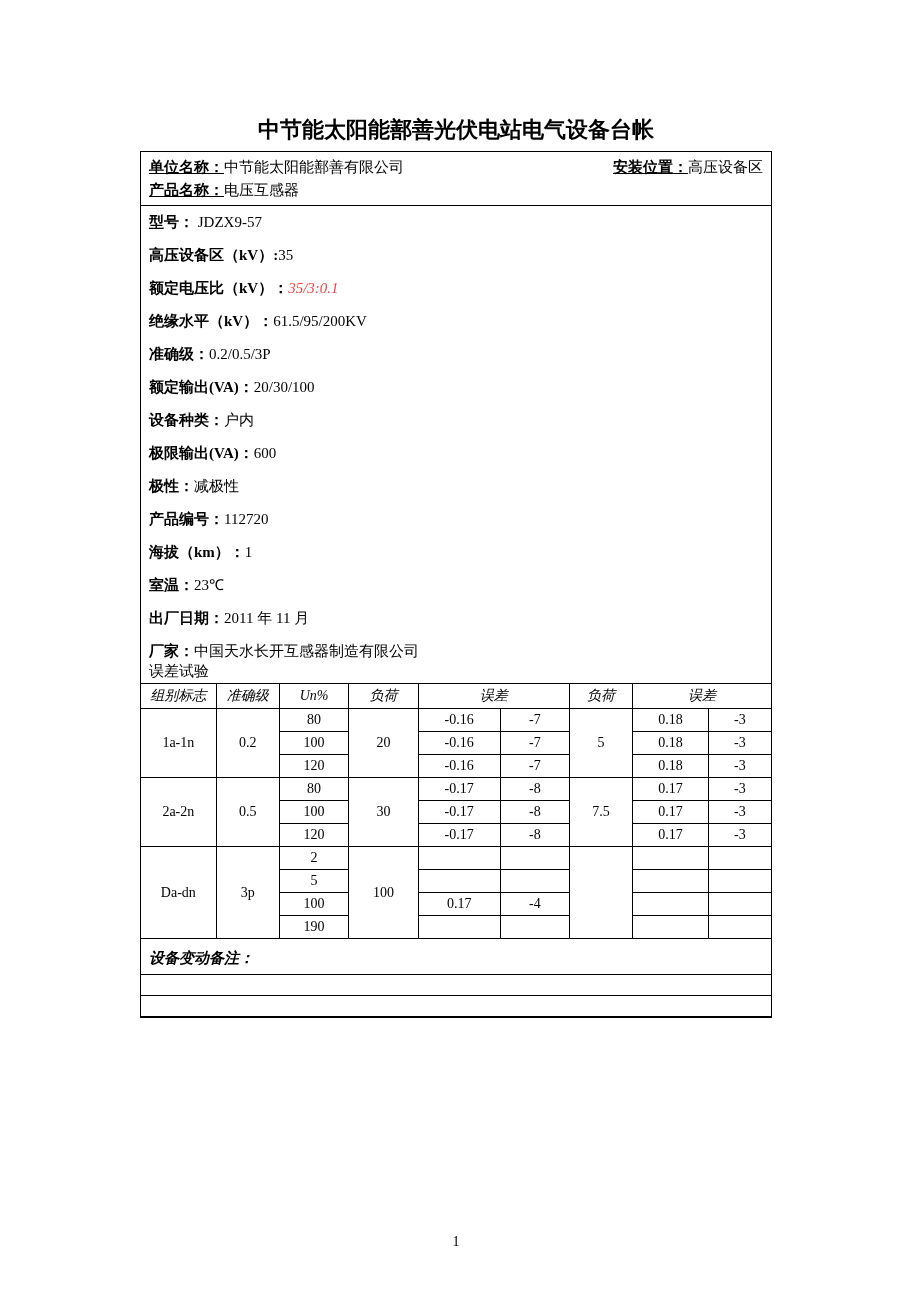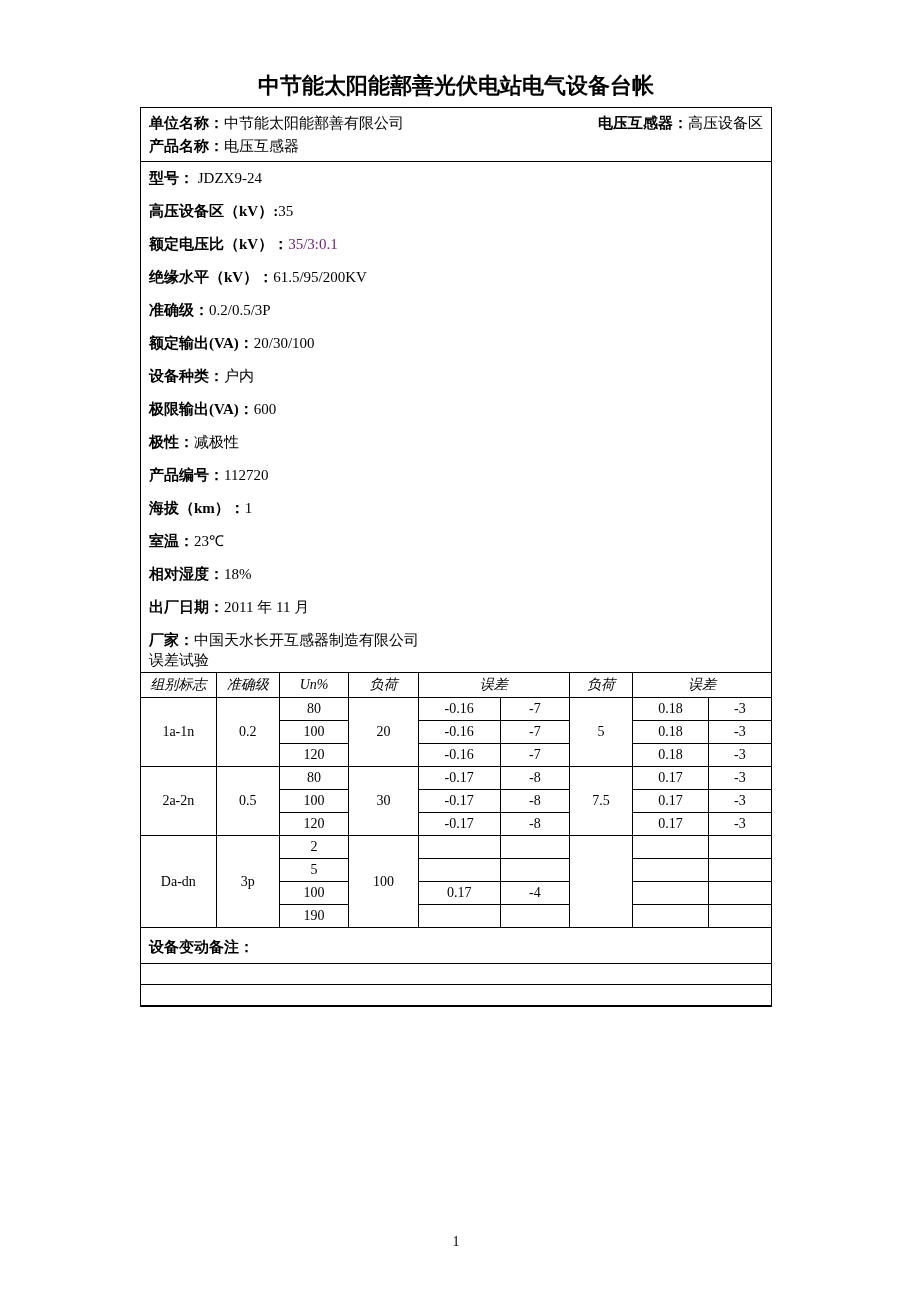--- a/index.html
+++ b/index.html
@@ -7,21 +7,21 @@
     padding: 0;
     background: #fff;
     font-family: "SimSun", "宋体", serif;
     font-size: 15px;
     color: #000;
   }
   .page {
     width: 912px;
     height: 1302px;
     box-sizing: border-box;
-    padding: 71px 140px 0 140px;
+    padding: 115px 140px 0 140px;
     position: relative;
   }
   .title {
     text-align: center;
     font-size: 22px;
     font-weight: bold;
     margin-bottom: 6px;
     font-family: "SimHei", "黑体", sans-serif;
   }
   .outer {
@@ -29,48 +29,49 @@
   }
   .header-row {
     border-bottom: 1px solid #000;
     padding: 4px 8px 4px 8px;
     line-height: 1.5;
   }
   .header-line {
     display: flex;
     justify-content: space-between;
   }
-  .label-bold { font-weight: bold; }
+  .label-bold { font-weight: bold; text-decoration: underline; }
   .spec-line {
     padding: 6px 8px 6px 8px;
     font-family: "SimSun","宋体",serif;
     line-height: 1.4;
   }
   .spec-line .label { font-weight: bold; }
-  .red { color: #701a75; }
+  .red { color: #ef4444; font-style: italic; }
   .err-title {
     padding: 0 8px 2px 8px;
   }
   table.err {
     border-collapse: collapse;
     width: calc(100% + 2px);
     margin-left: -1px;
     margin-right: -1px;
   }
   table.err th, table.err td {
     border: 1px solid #000;
     text-align: center;
     padding: 3px 4px;
     font-size: 14px;
     font-family: "SimSun","宋体",serif;
   }
   table.err th { font-weight: normal; font-style: italic; }
   .change-note {
     padding: 10px 8px 6px 8px;
     font-weight: bold;
+    font-style: italic;
   }
   table.blank-rows {
     border-collapse: collapse;
     width: calc(100% + 2px);
     margin-left: -1px;
     margin-right: -1px;
   }
   table.blank-rows td {
     border: 1px solid #000;
     height: 18px;
@@ -87,40 +88,39 @@
 </head>
 <body>
 
 <div class="page">
   <div class="title">中节能太阳能鄯善光伏电站电气设备台帐</div>
 
   <div class="outer">
     <div class="header-row">
       <div class="header-line">
         <span><span class="label-bold">单位名称：</span><span>中节能太阳能鄯善有限公司</span></span>
-        <span><span class="label-bold">电压互感器：</span><span>高压设备区</span></span>
+        <span><span class="label-bold">安装位置：</span><span>高压设备区</span></span>
       </div>
       <div class="header-line">
         <span><span class="label-bold">产品名称：</span><span>电压互感器</span></span>
       </div>
     </div>
 
-    <div class="spec-line"><span class="label">型号：</span><span> JDZX9-24</span></div>
+    <div class="spec-line"><span class="label">型号：</span><span> JDZX9-57</span></div>
     <div class="spec-line"><span class="label">高压设备区（kV）:</span><span>35</span></div>
     <div class="spec-line"><span class="label">额定电压比（kV）：</span><span class="red">35/3:0.1</span></div>
     <div class="spec-line"><span class="label">绝缘水平（kV）：</span><span>61.5/95/200KV</span></div>
     <div class="spec-line"><span class="label">准确级：</span><span>0.2/0.5/3P</span></div>
     <div class="spec-line"><span class="label">额定输出(VA)：</span><span>20/30/100</span></div>
     <div class="spec-line"><span class="label">设备种类：</span><span>户内</span></div>
     <div class="spec-line"><span class="label">极限输出(VA)：</span><span>600</span></div>
     <div class="spec-line"><span class="label">极性：</span><span>减极性</span></div>
     <div class="spec-line"><span class="label">产品编号：</span><span>112720</span></div>
     <div class="spec-line"><span class="label">海拔（km）：</span><span>1</span></div>
     <div class="spec-line"><span class="label">室温：</span><span>23℃</span></div>
-    <div class="spec-line"><span class="label">相对湿度：</span><span>18%</span></div>
     <div class="spec-line"><span class="label">出厂日期：</span><span>2011 年 11 月</span></div>
     <div class="spec-line" style="padding-bottom:0"><span class="label">厂家：</span><span>中国天水长开互感器制造有限公司</span></div>
     <div class="err-title">误差试验</div>
 
     <table class="err">
       <colgroup>
         <col style="width:12%">
           <col style="width:10%">
           <col style="width:11%">
           <col style="width:11%">

